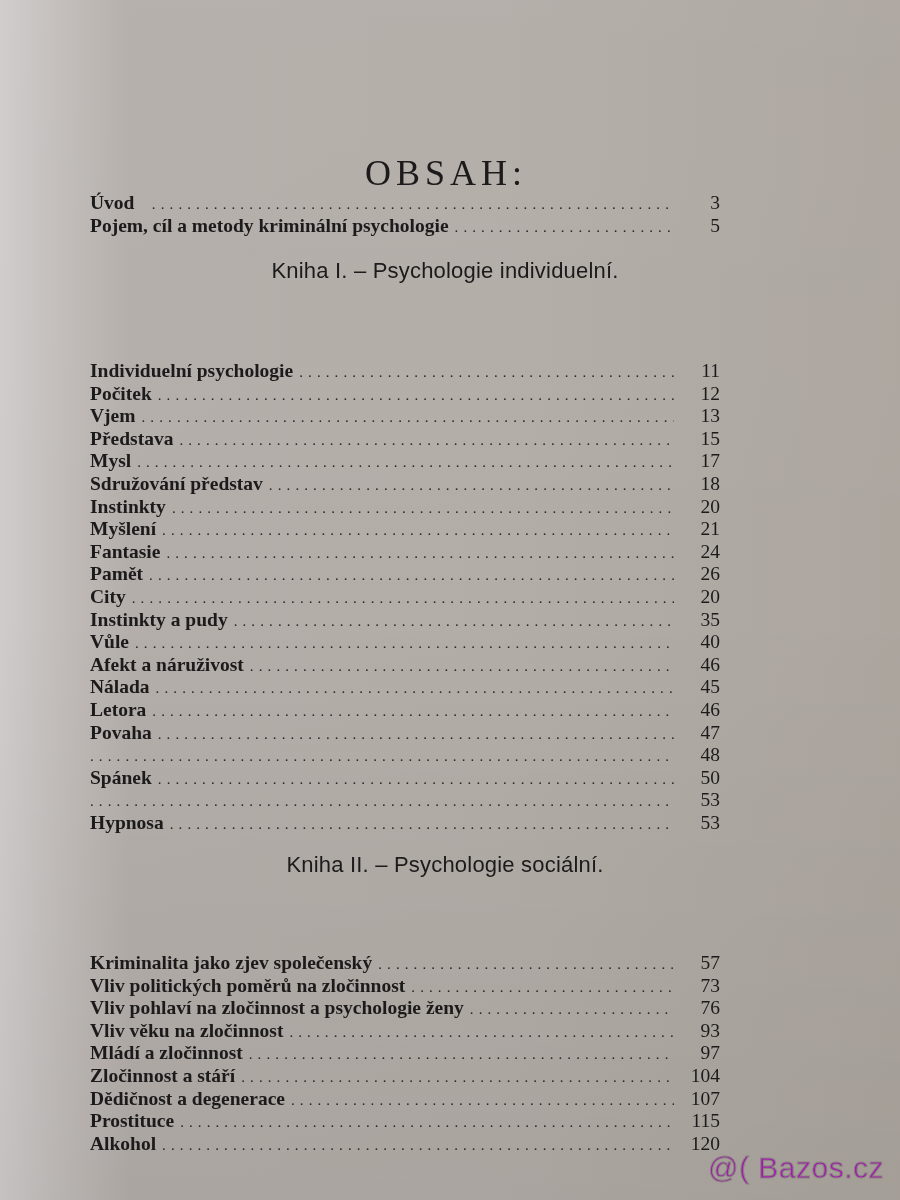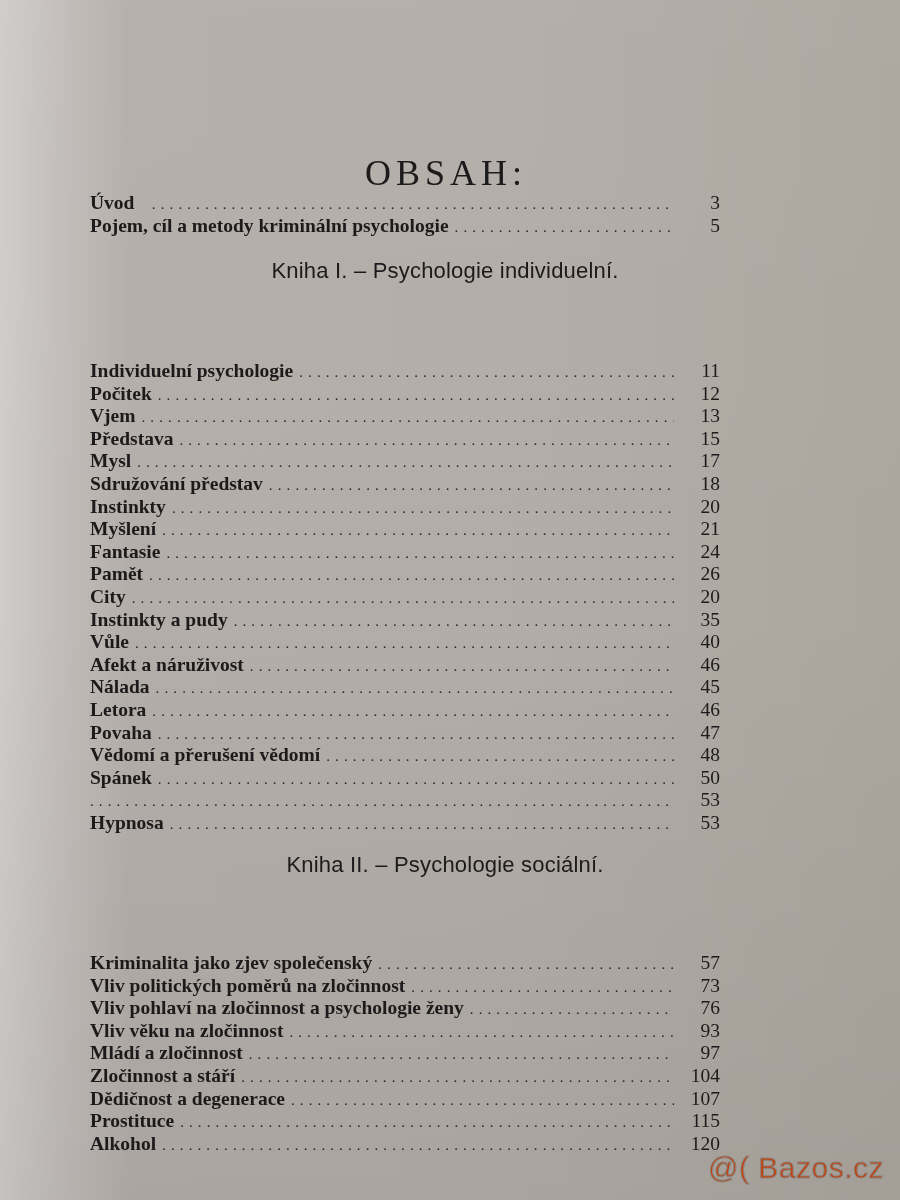--- a/index.html
+++ b/index.html
@@ -30,21 +30,21 @@
     }
     .row .page { flex: 0 0 46px; text-align: right; }
     .section-heading {
       position: absolute; left: 0; width: 900px; text-align: center;
       font-family: "Liberation Sans", "DejaVu Sans", sans-serif;
       font-size: 22px; transform: translateX(-5px); letter-spacing: 0.2px;
     }
     .watermark {
       position: absolute; right: 16px; bottom: 15px;
       font-family: "Liberation Sans", "DejaVu Sans", sans-serif;
-      font-size: 30px; color: #c2410c;
+      font-size: 30px; color: #a21caf;
       -webkit-text-stroke: 1px #8a847f;
       letter-spacing: 0.5px;
     }
   </style>
 </head>
 <body>
 
 <div class="page-shade"></div>
 
 <h1 class="title">OBSAH:</h1>
@@ -144,21 +144,20 @@
       <span class="label">Letora</span>
       <span class="dots">................................................................................</span>
       <span class="page">46</span>
     </div>
     <div class="row">
       <span class="label">Povaha</span>
       <span class="dots">................................................................................</span>
       <span class="page">47</span>
     </div>
     <div class="row">
-      <span class="label">Vědomí a přerušení vědomí</span>
       <span class="dots">................................................................................</span>
       <span class="page">48</span>
     </div>
     <div class="row">
       <span class="label">Spánek</span>
       <span class="dots">................................................................................</span>
       <span class="page">50</span>
     </div>
     <div class="row">
       <span class="dots">................................................................................</span>

